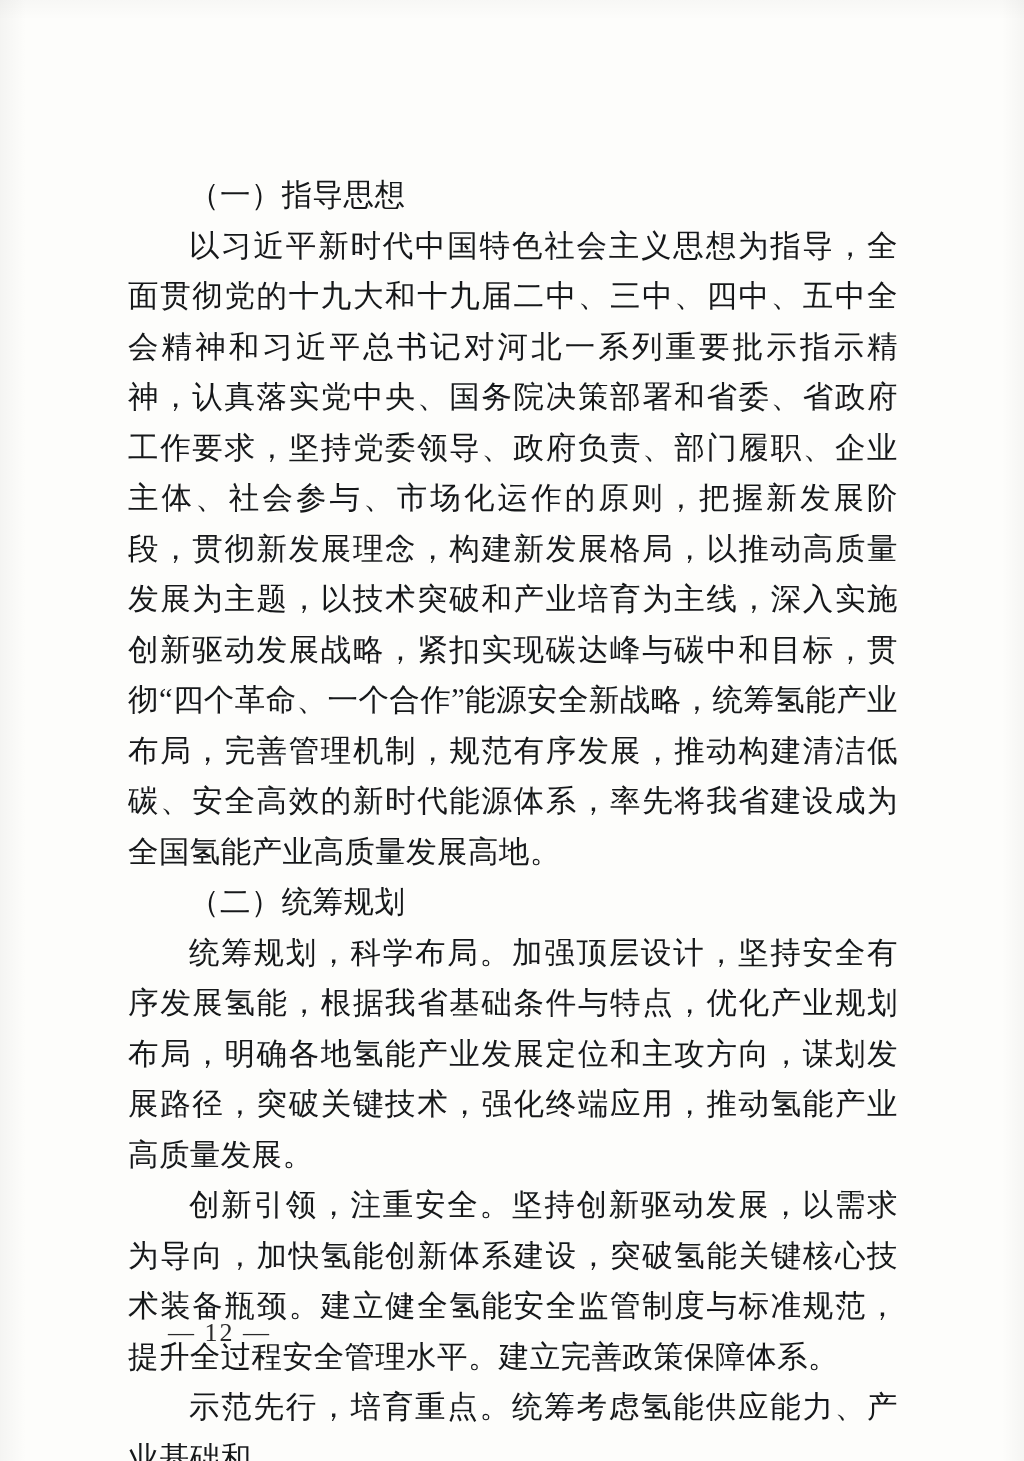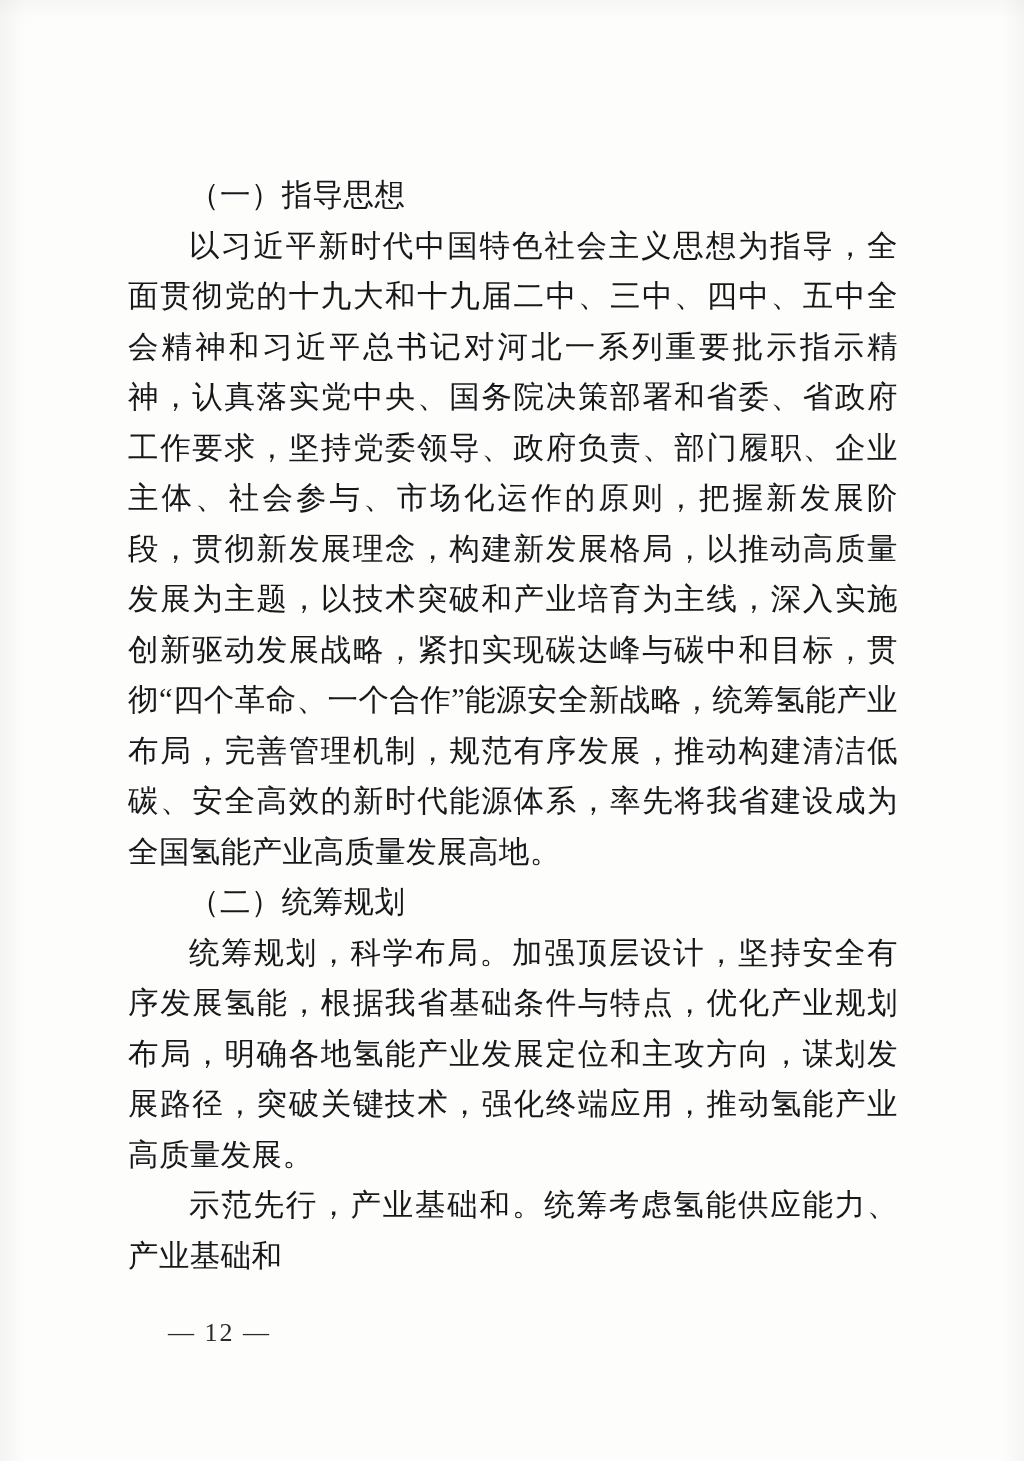--- a/index.html
+++ b/index.html
@@ -80,22 +80,25 @@
     <p class="para indent heading">（一）指导思想</p>
 
     <p class="para indent">以习近平新时代中国特色社会主义思想为指导，全面贯彻党的十九大和十九届二中、三中、四中、五中全会精神和习近平总书记对河北一系列重要批示指示精神，认真落实党中央、国务院决策部署和省委、省政府工作要求，坚持党委领导、政府负责、部门履职、企业主体、社会参与、市场化运作的原则，把握新发展阶段，贯彻新发展理念，构建新发展格局，以推动高质量发展为主题，以技术突破和产业培育为主线，深入实施创新驱动发展战略，紧扣实现碳达峰与碳中和目标，贯彻“四个革命、一个合作”能源安全新战略，统筹氢能产业布局，完善管理机制，规范有序发展，推动构建清洁低碳、安全高效的新时代能源体系，率先将我省建设成为全国氢能产业高质量发展高地。</p>
 
     <p class="para indent heading">（二）统筹规划</p>
 
     <p class="para indent">
       <span class="lead">统筹规划，科学布局。</span><span>加强顶层设计，坚持安全有序发展氢能，根据我省基础条件与特点，优化产业规划布局，明确各地氢能产业发展定位和主攻方向，谋划发展路径，突破关键技术，强化终端应用，推动氢能产业高质量发展。</span>
     </p>
 
+    <p class="para indent">
+      <span class="lead">创新引领，注重安全。</span><span>坚持创新驱动发展，以需求为导向，加快氢能创新体系建设，突破氢能关键核心技术装备瓶颈。建立健全氢能安全监管制度与标准规范，提升全过程安全管理水平。建立完善政策保障体系。</span>
+    </p>
 
     <p class="para indent">
-      <span class="lead">示范先行，产业基础和。</span><span>统筹考虑氢能供应能力、产业基础和</span>
+      <span class="lead">示范先行，培育重点。</span><span>统筹考虑氢能供应能力、产业基础和</span>
     </p>
 
   </div>
 
   <div class="footer">— 12 —</div>
 
 </div>
 
 </body></html>

